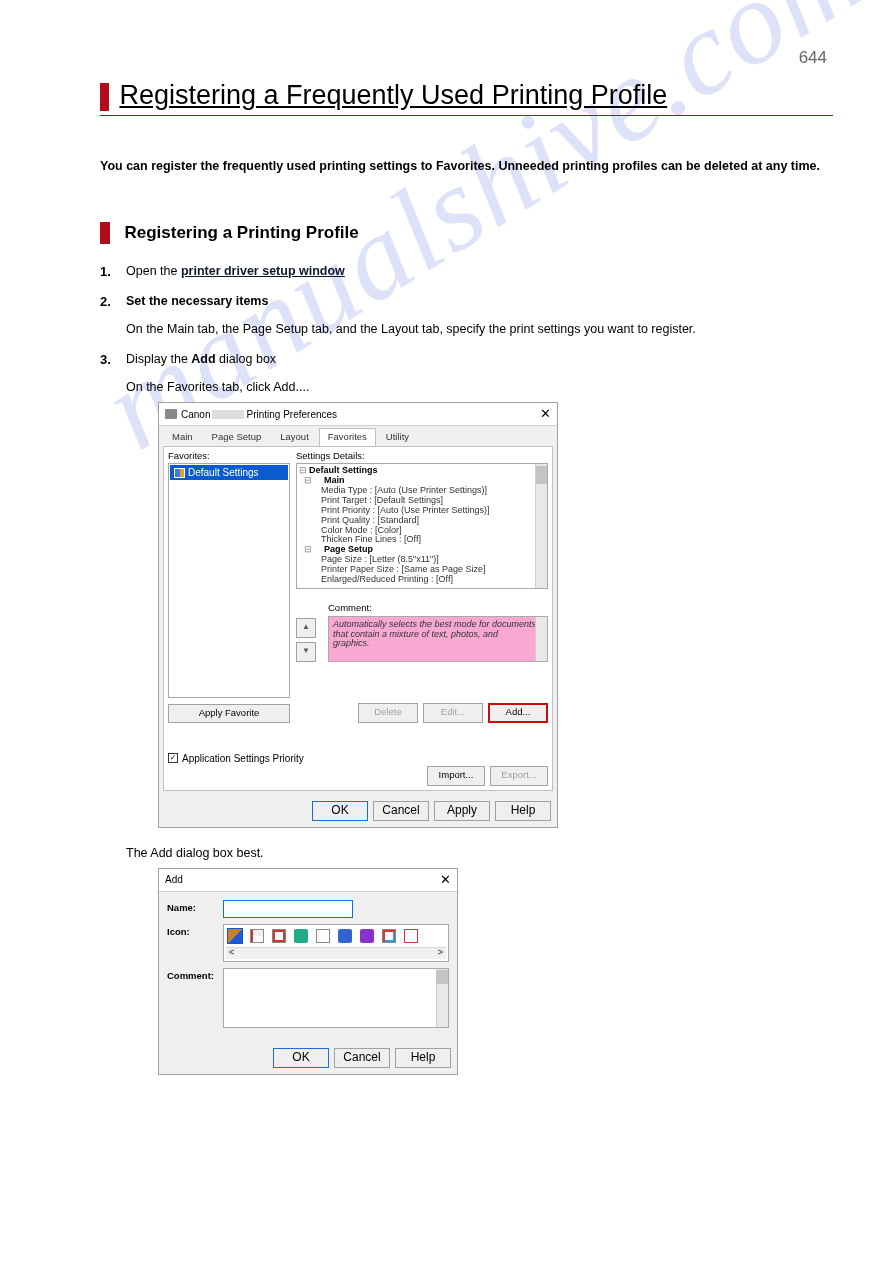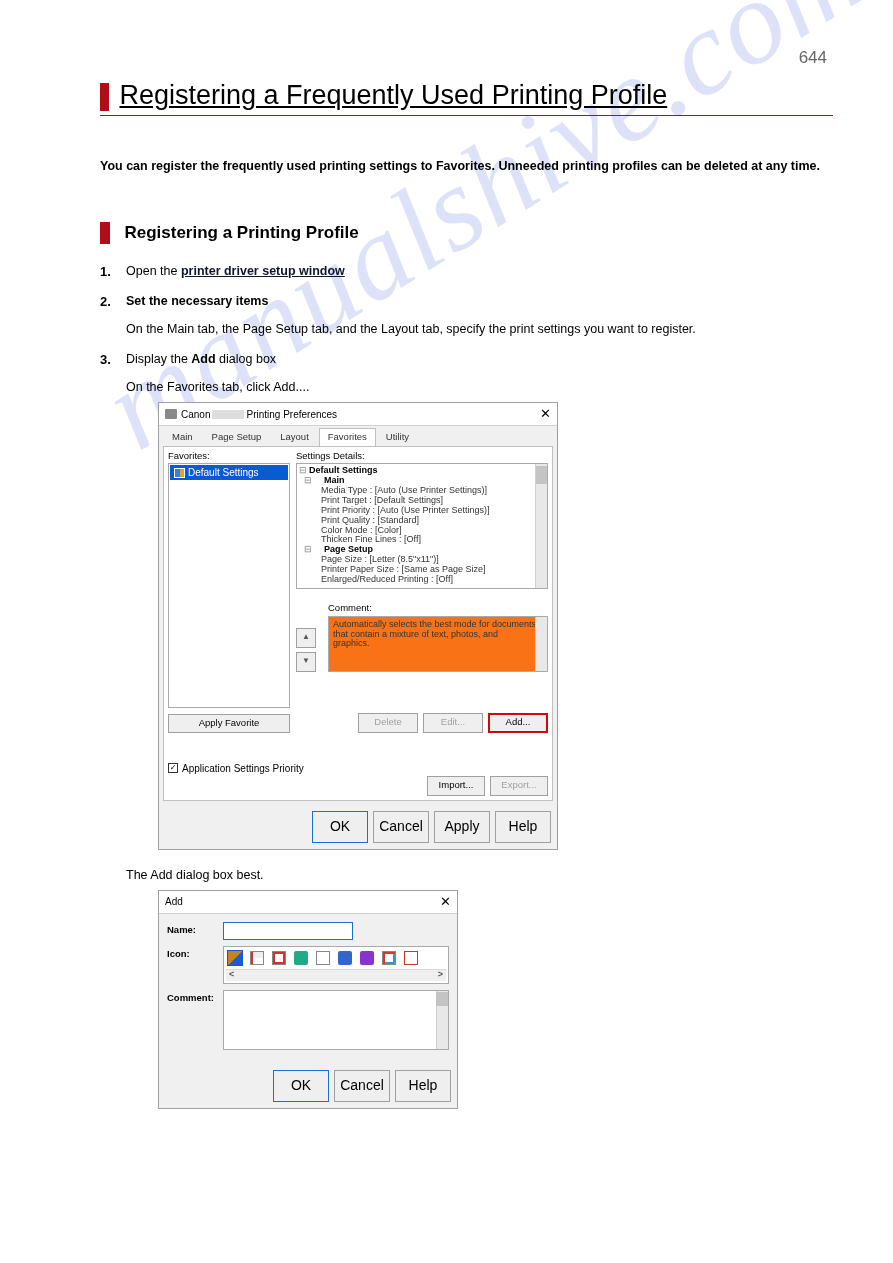--- a/index.html
+++ b/index.html
@@ -159,26 +159,27 @@
     position: absolute; right: 0; top: 0; bottom: 0; width: 12px;
     background: #e8e8e8; border-left: 1px solid #d0d0d0;
   }
   .treebox .thumb { width: 12px; height: 18px; background: #c4c4c4; margin-top: 2px; }
   .tree-root { font-weight: 700; }
   .tree-sec { font-weight: 700; margin-left: 10px; }
   .tree-item { margin-left: 22px; color: #333; }
   .tree-dots { color: #888; }
   .commentbox {
     border: 1px solid #a9a9a9;
-    background: #f97316;
-    height: 56px;
+    background: #f9a8d4;
+    height: 46px;
     padding: 3px 10px 3px 4px;
     font-size: 9px;
     color: #333;
     position: relative;
+    font-style: italic;
   }
   .commentbox .scroll { position: absolute; right: 0; top: 0; bottom: 0; width: 12px; background: #e8e8e8; border-left: 1px solid #d0d0d0; }
   .sortbtns { display: flex; flex-direction: column; gap: 4px; align-self: flex-end; margin-right: 6px; }
   .sortbtn {
     width: 20px; height: 20px; border: 1px solid #a0a0a0; background: #efefef;
     display: flex; align-items: center; justify-content: center; font-size: 8px; color: #555;
   }
   .btnrow { display: flex; gap: 5px; margin-top: 6px; }
   .sbtn {
     flex: 0 0 60px; height: 20px;
@@ -186,24 +187,24 @@
     display: flex; align-items: center; justify-content: center;
     font-size: 9.5px;
     margin-top: 35px;
   }
   .sbtn.dis { color: #a0a0a0; }
   .sbtn.hl { border: 2px solid #cc0b0b; }
   .rowline { display: flex; align-items: center; margin-top: 8px; }
   .chk { width: 10px; height: 10px; border: 1px solid #333; margin-right: 4px; display: inline-flex; align-items: center; justify-content: center; font-size: 8px; line-height: 1; }
   .dlg-footer { background: #f0f0f0; padding: 6px; display: flex; justify-content: flex-end; gap: 5px; }
   .fbtn {
-    width: 56px; height: 32px;
+    width: 56px; height: 20px;
     border: 1px solid #a0a0a0; background: #efefef;
     display: flex; align-items: center; justify-content: center;
-    font-size: 14px;
+    font-size: 12px;
   }
   .fbtn.primary { border: 1px solid #1a6fd4; color: #000; background: #efefef; }
 
   
   .dlg2 { width: 300px; }
   .dlg2 .body2 { padding: 8px; font-weight: bold; }
   .formrow { display: flex; align-items: flex-start; margin-bottom: 6px; }
   .formrow .lbl { width: 56px; font-size: 9.5px; padding-top: 3px; }
   .textin {
     flex: 1; border: 1px solid #1a6fd4; height: 18px; background: #fff;

